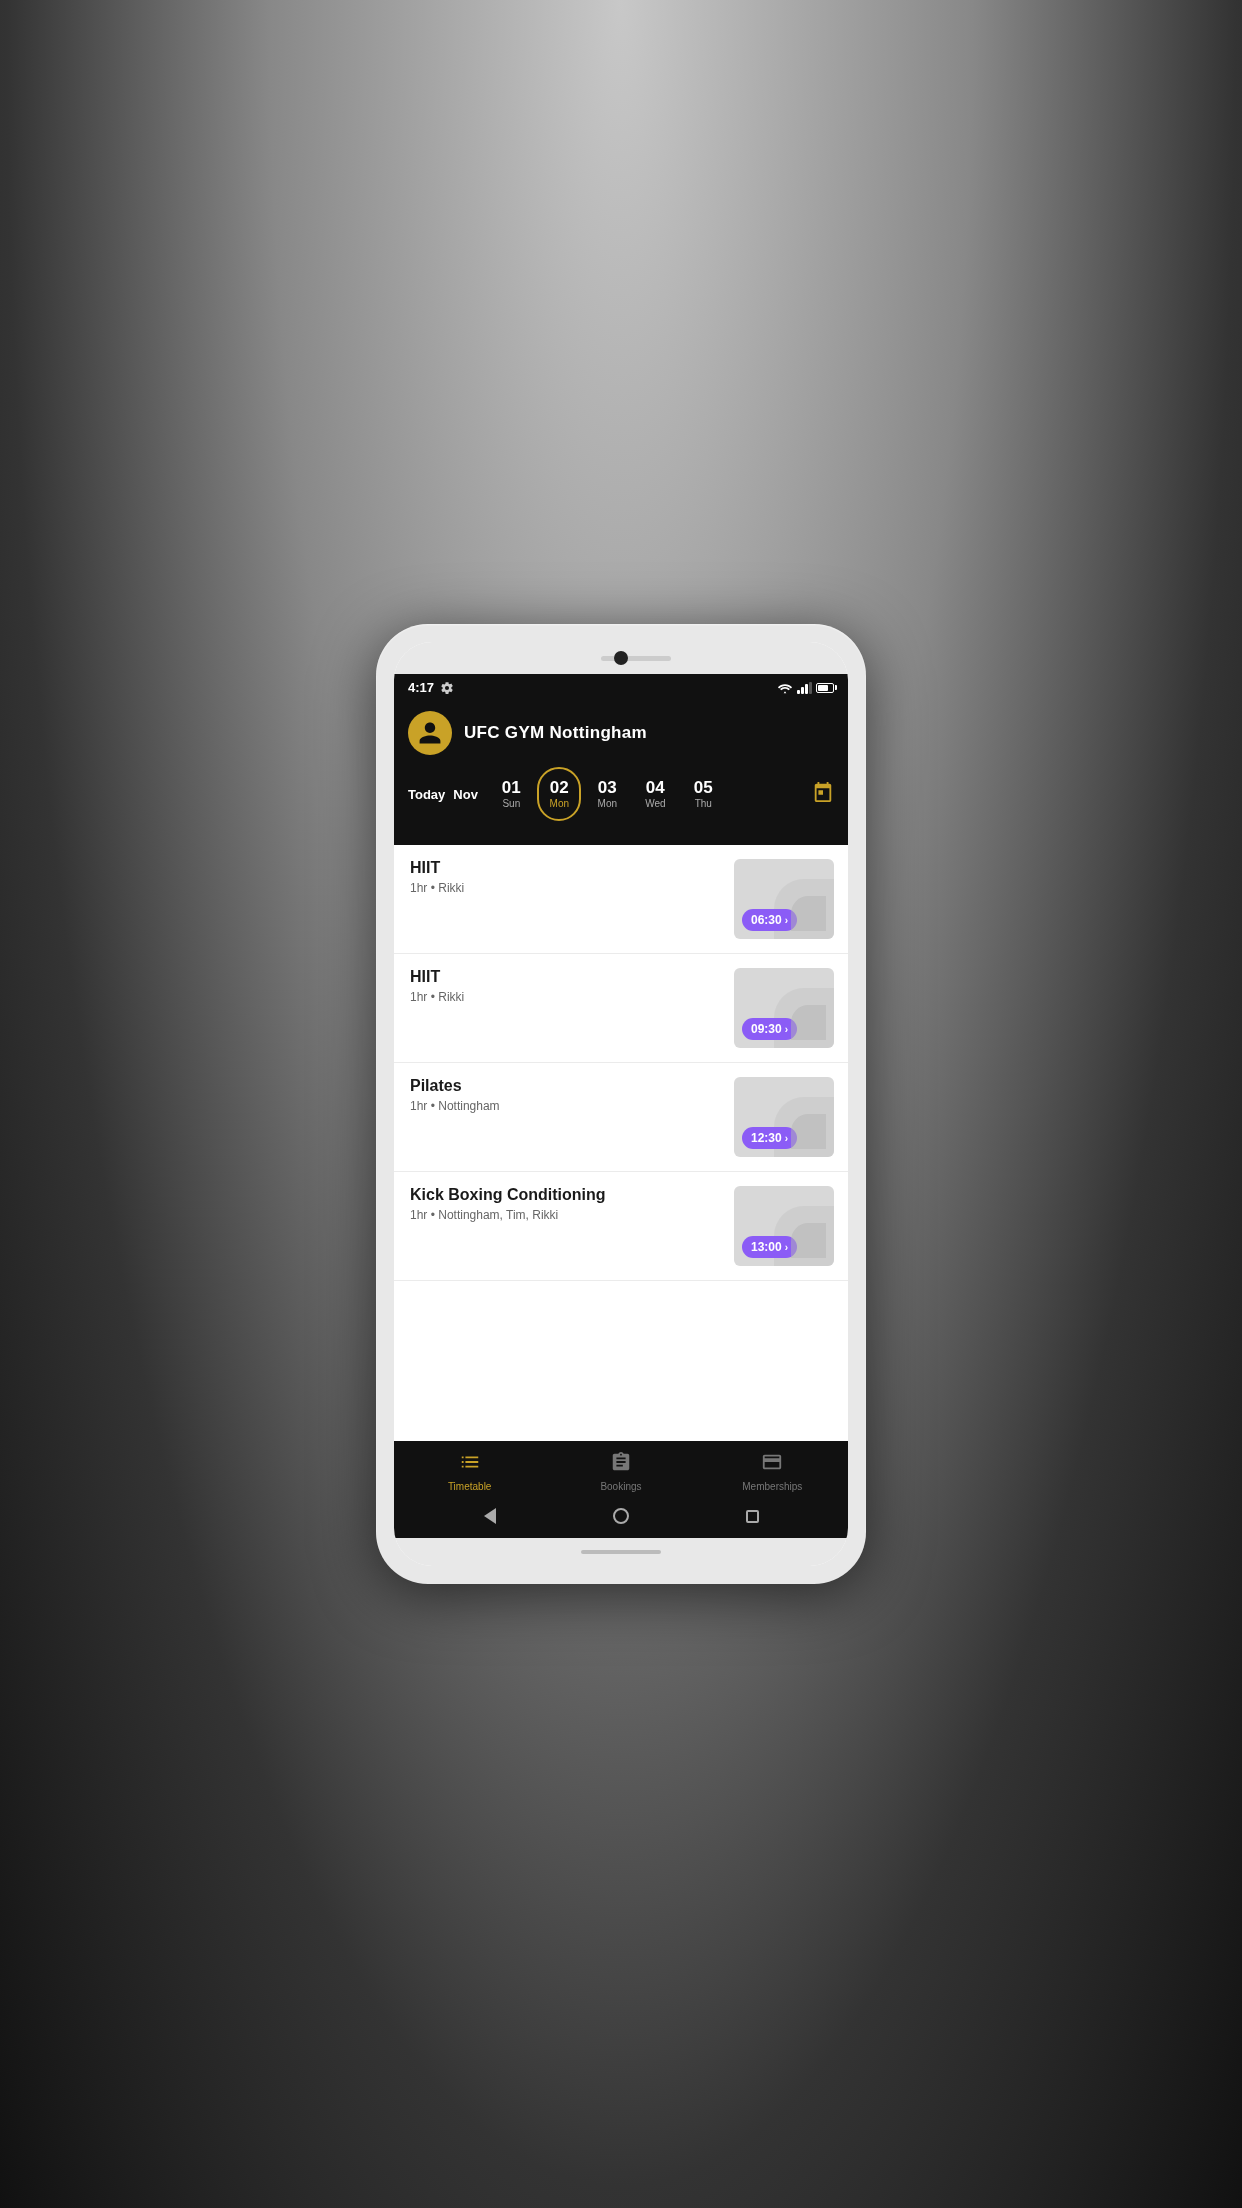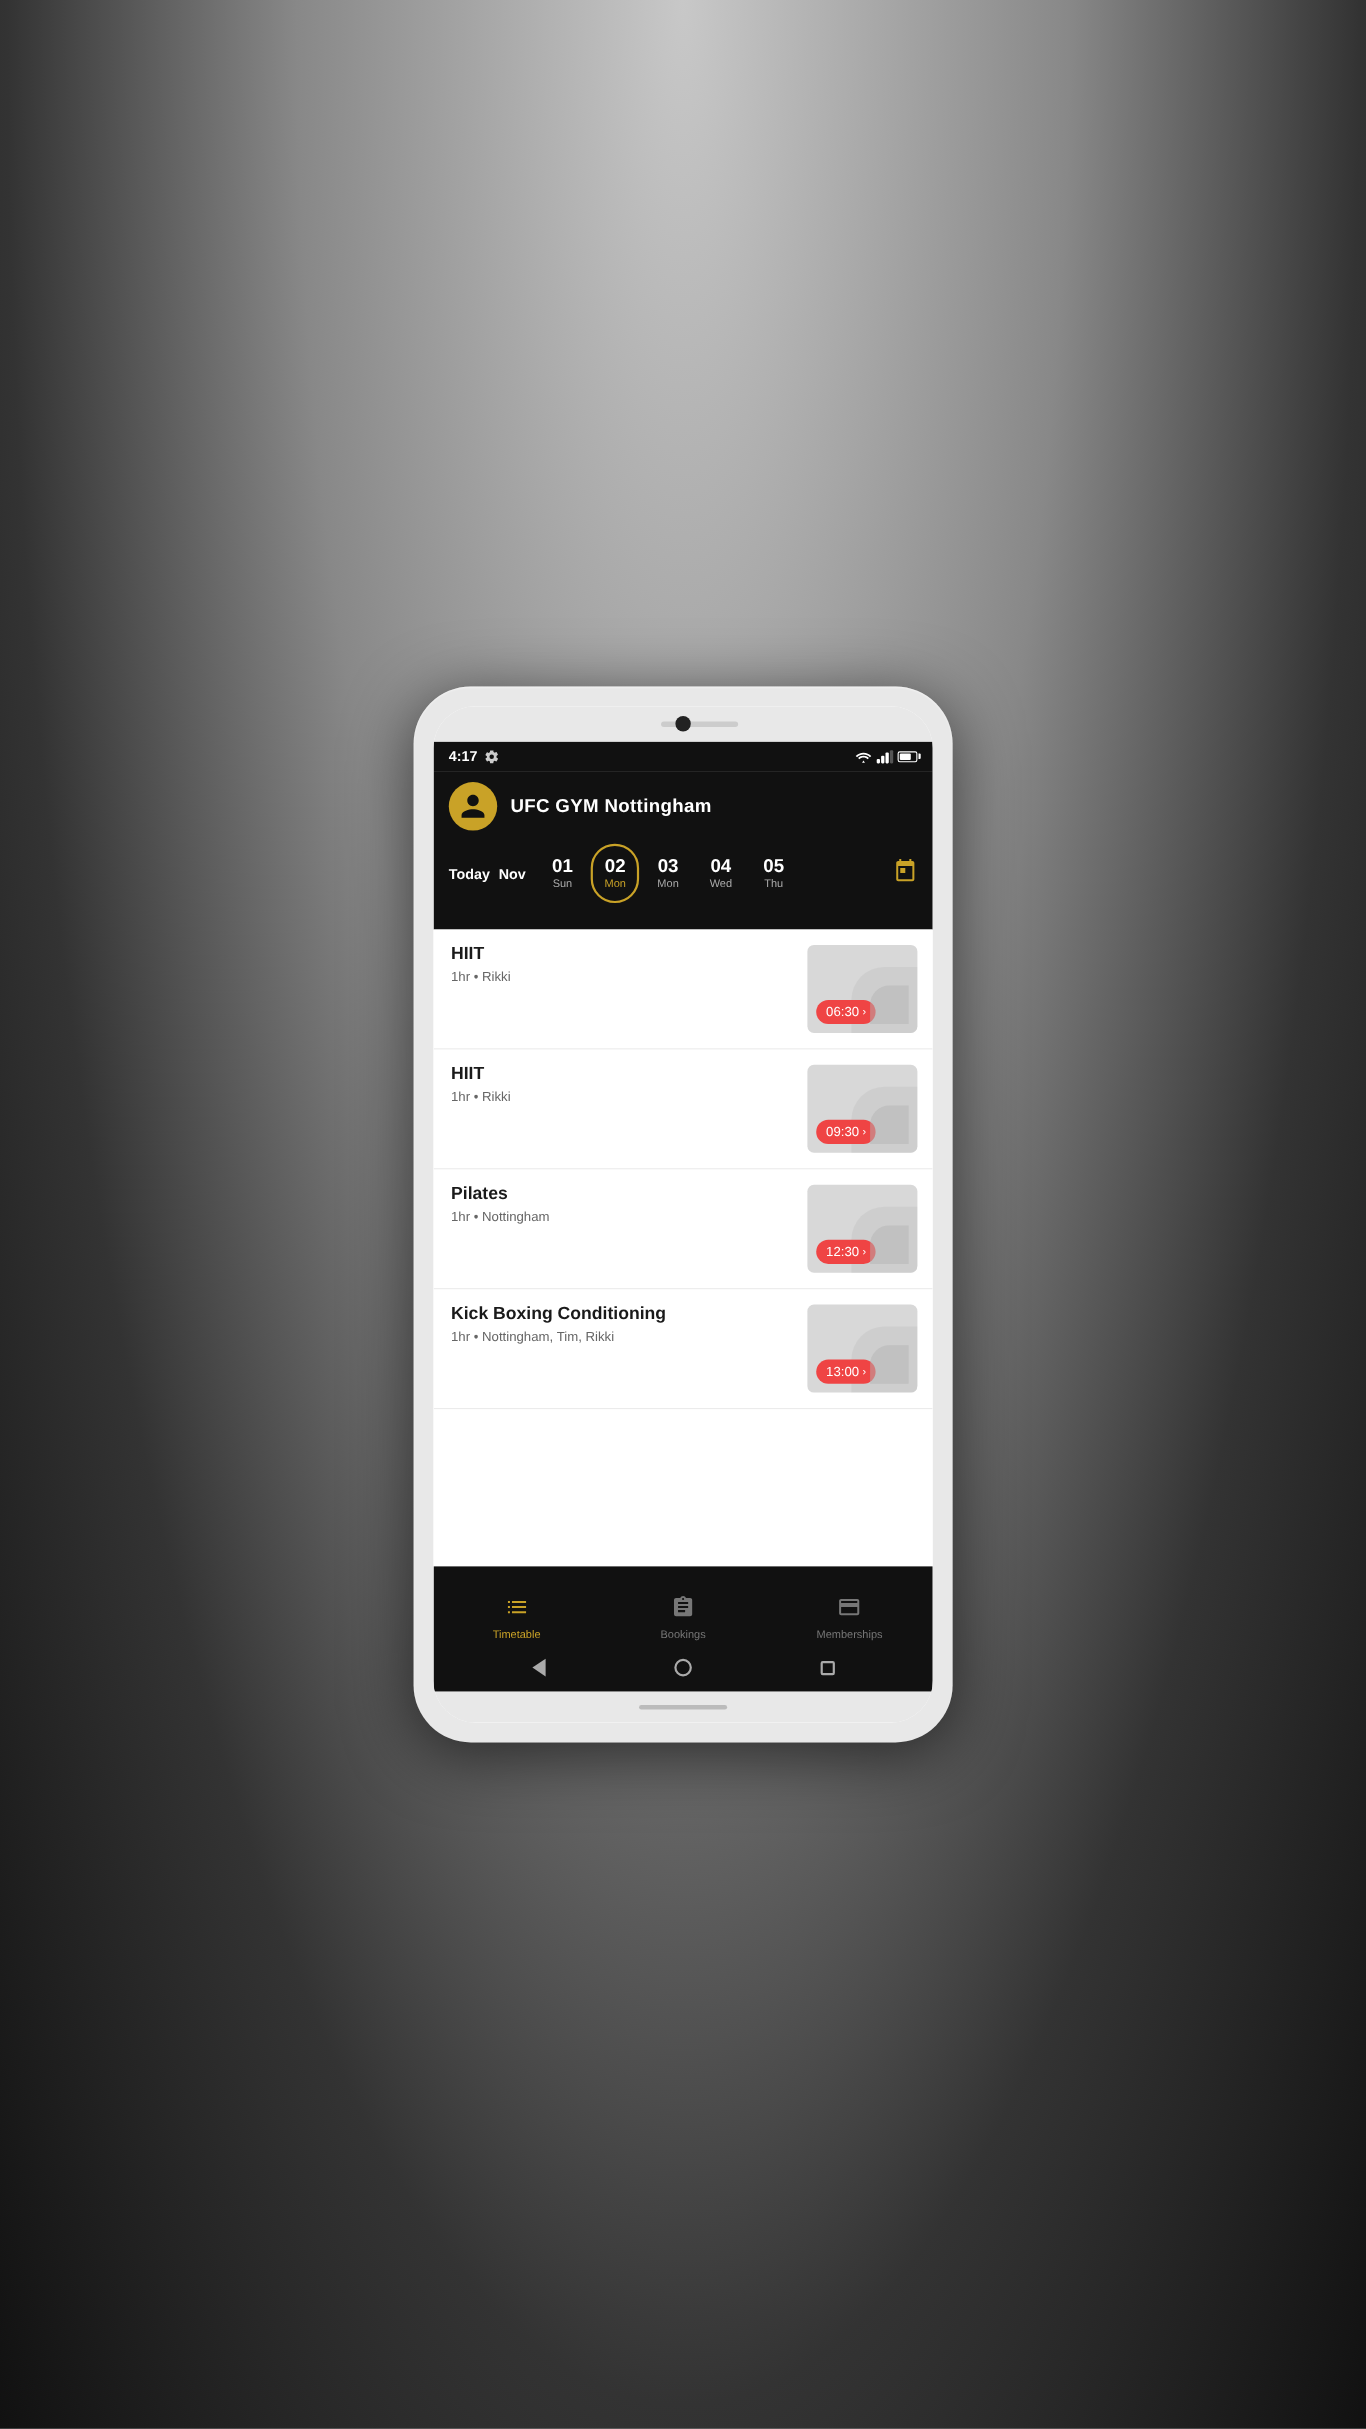--- a/index.html
+++ b/index.html
@@ -281,24 +281,24 @@
       position: absolute;
       bottom: 8px; right: 8px;
       width: 35px; height: 35px;
       background: rgba(180,180,180,0.5);
       border-radius: 50% 0 0 0;
     }
     .time-badge {
       position: absolute;
       bottom: 8px;
       left: 8px;
-      background: #ef4444;
+      background: #8b5cf6;
       color: #fff;
       font-size: 12px;
-      font-weight: 400;
+      font-weight: 700;
       padding: 4px 9px;
       border-radius: 20px;
       display: flex;
       align-items: center;
       gap: 3px;
     }
     .time-badge .chevron {
       font-size: 10px;
     }
 
@@ -306,21 +306,21 @@
     .bottom-nav {
       background: #111;
       display: flex;
       flex-direction: column;
       flex-shrink: 0;
     }
     .nav-items {
       display: flex;
       align-items: center;
       justify-content: space-around;
-      padding: 26px 0 6px;
+      padding: 10px 0 6px;
     }
     .nav-item {
       display: flex;
       flex-direction: column;
       align-items: center;
       gap: 3px;
       cursor: pointer;
       min-width: 60px;
     }
     .nav-icon {

